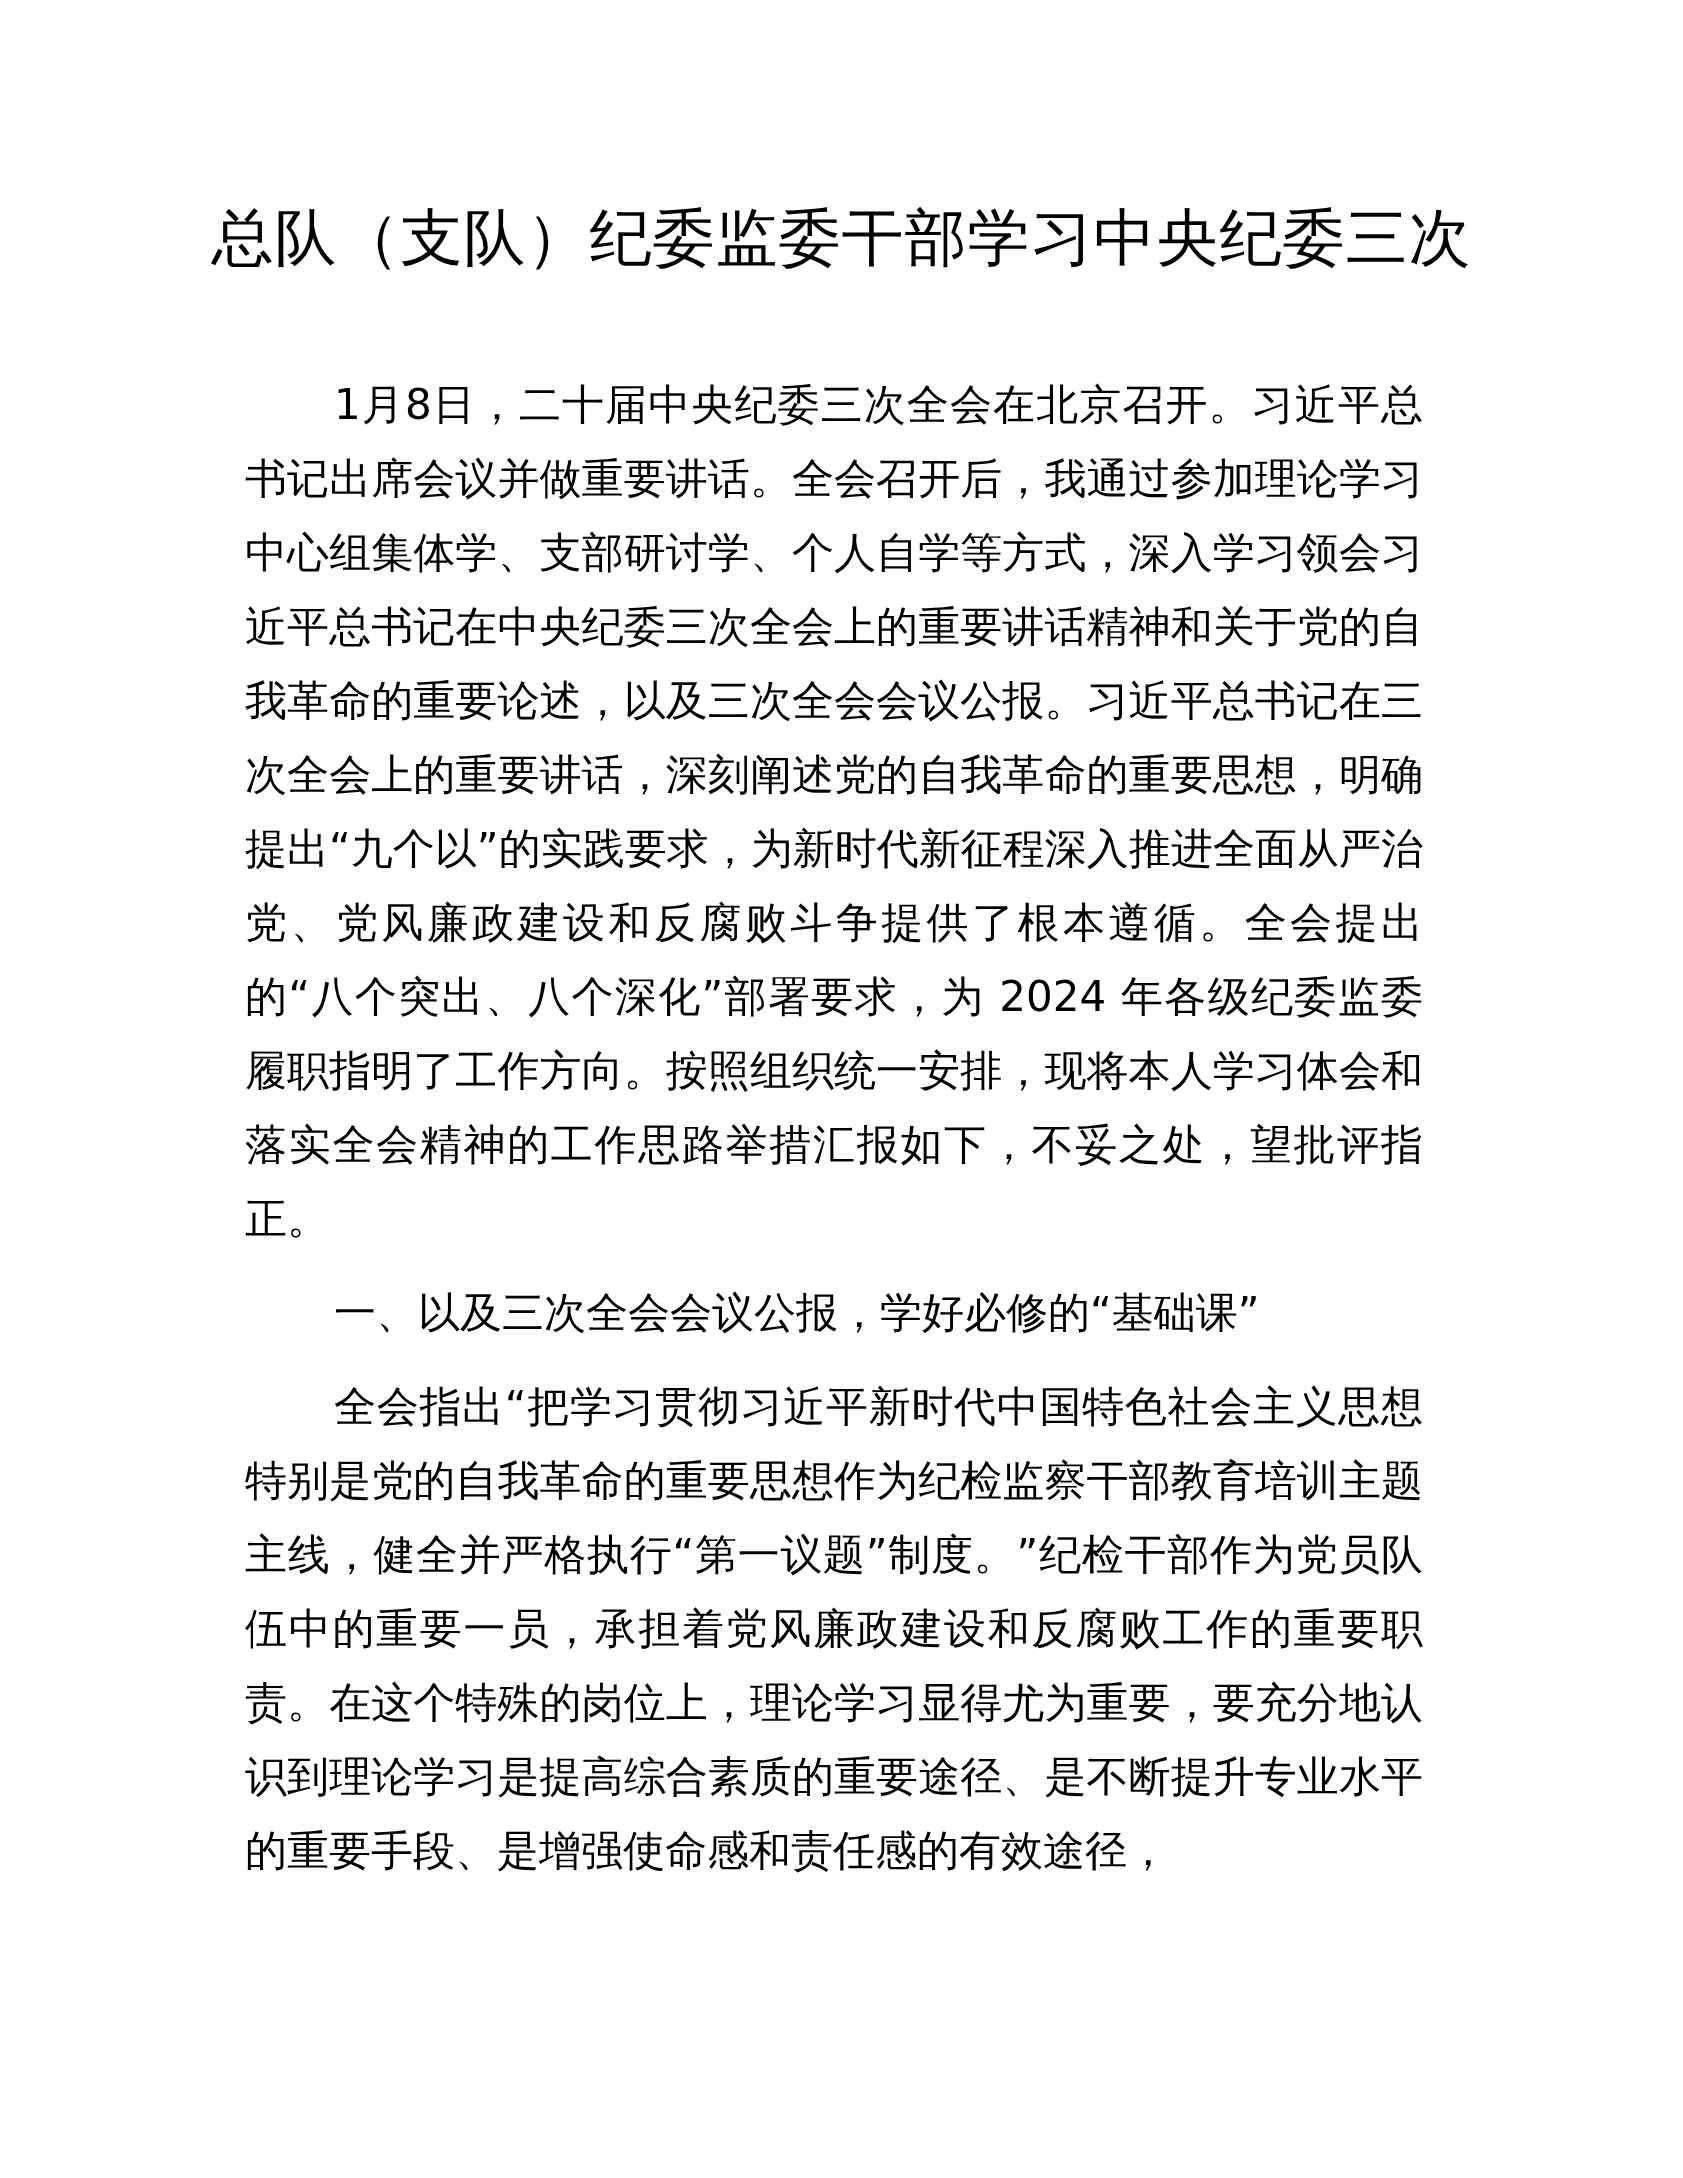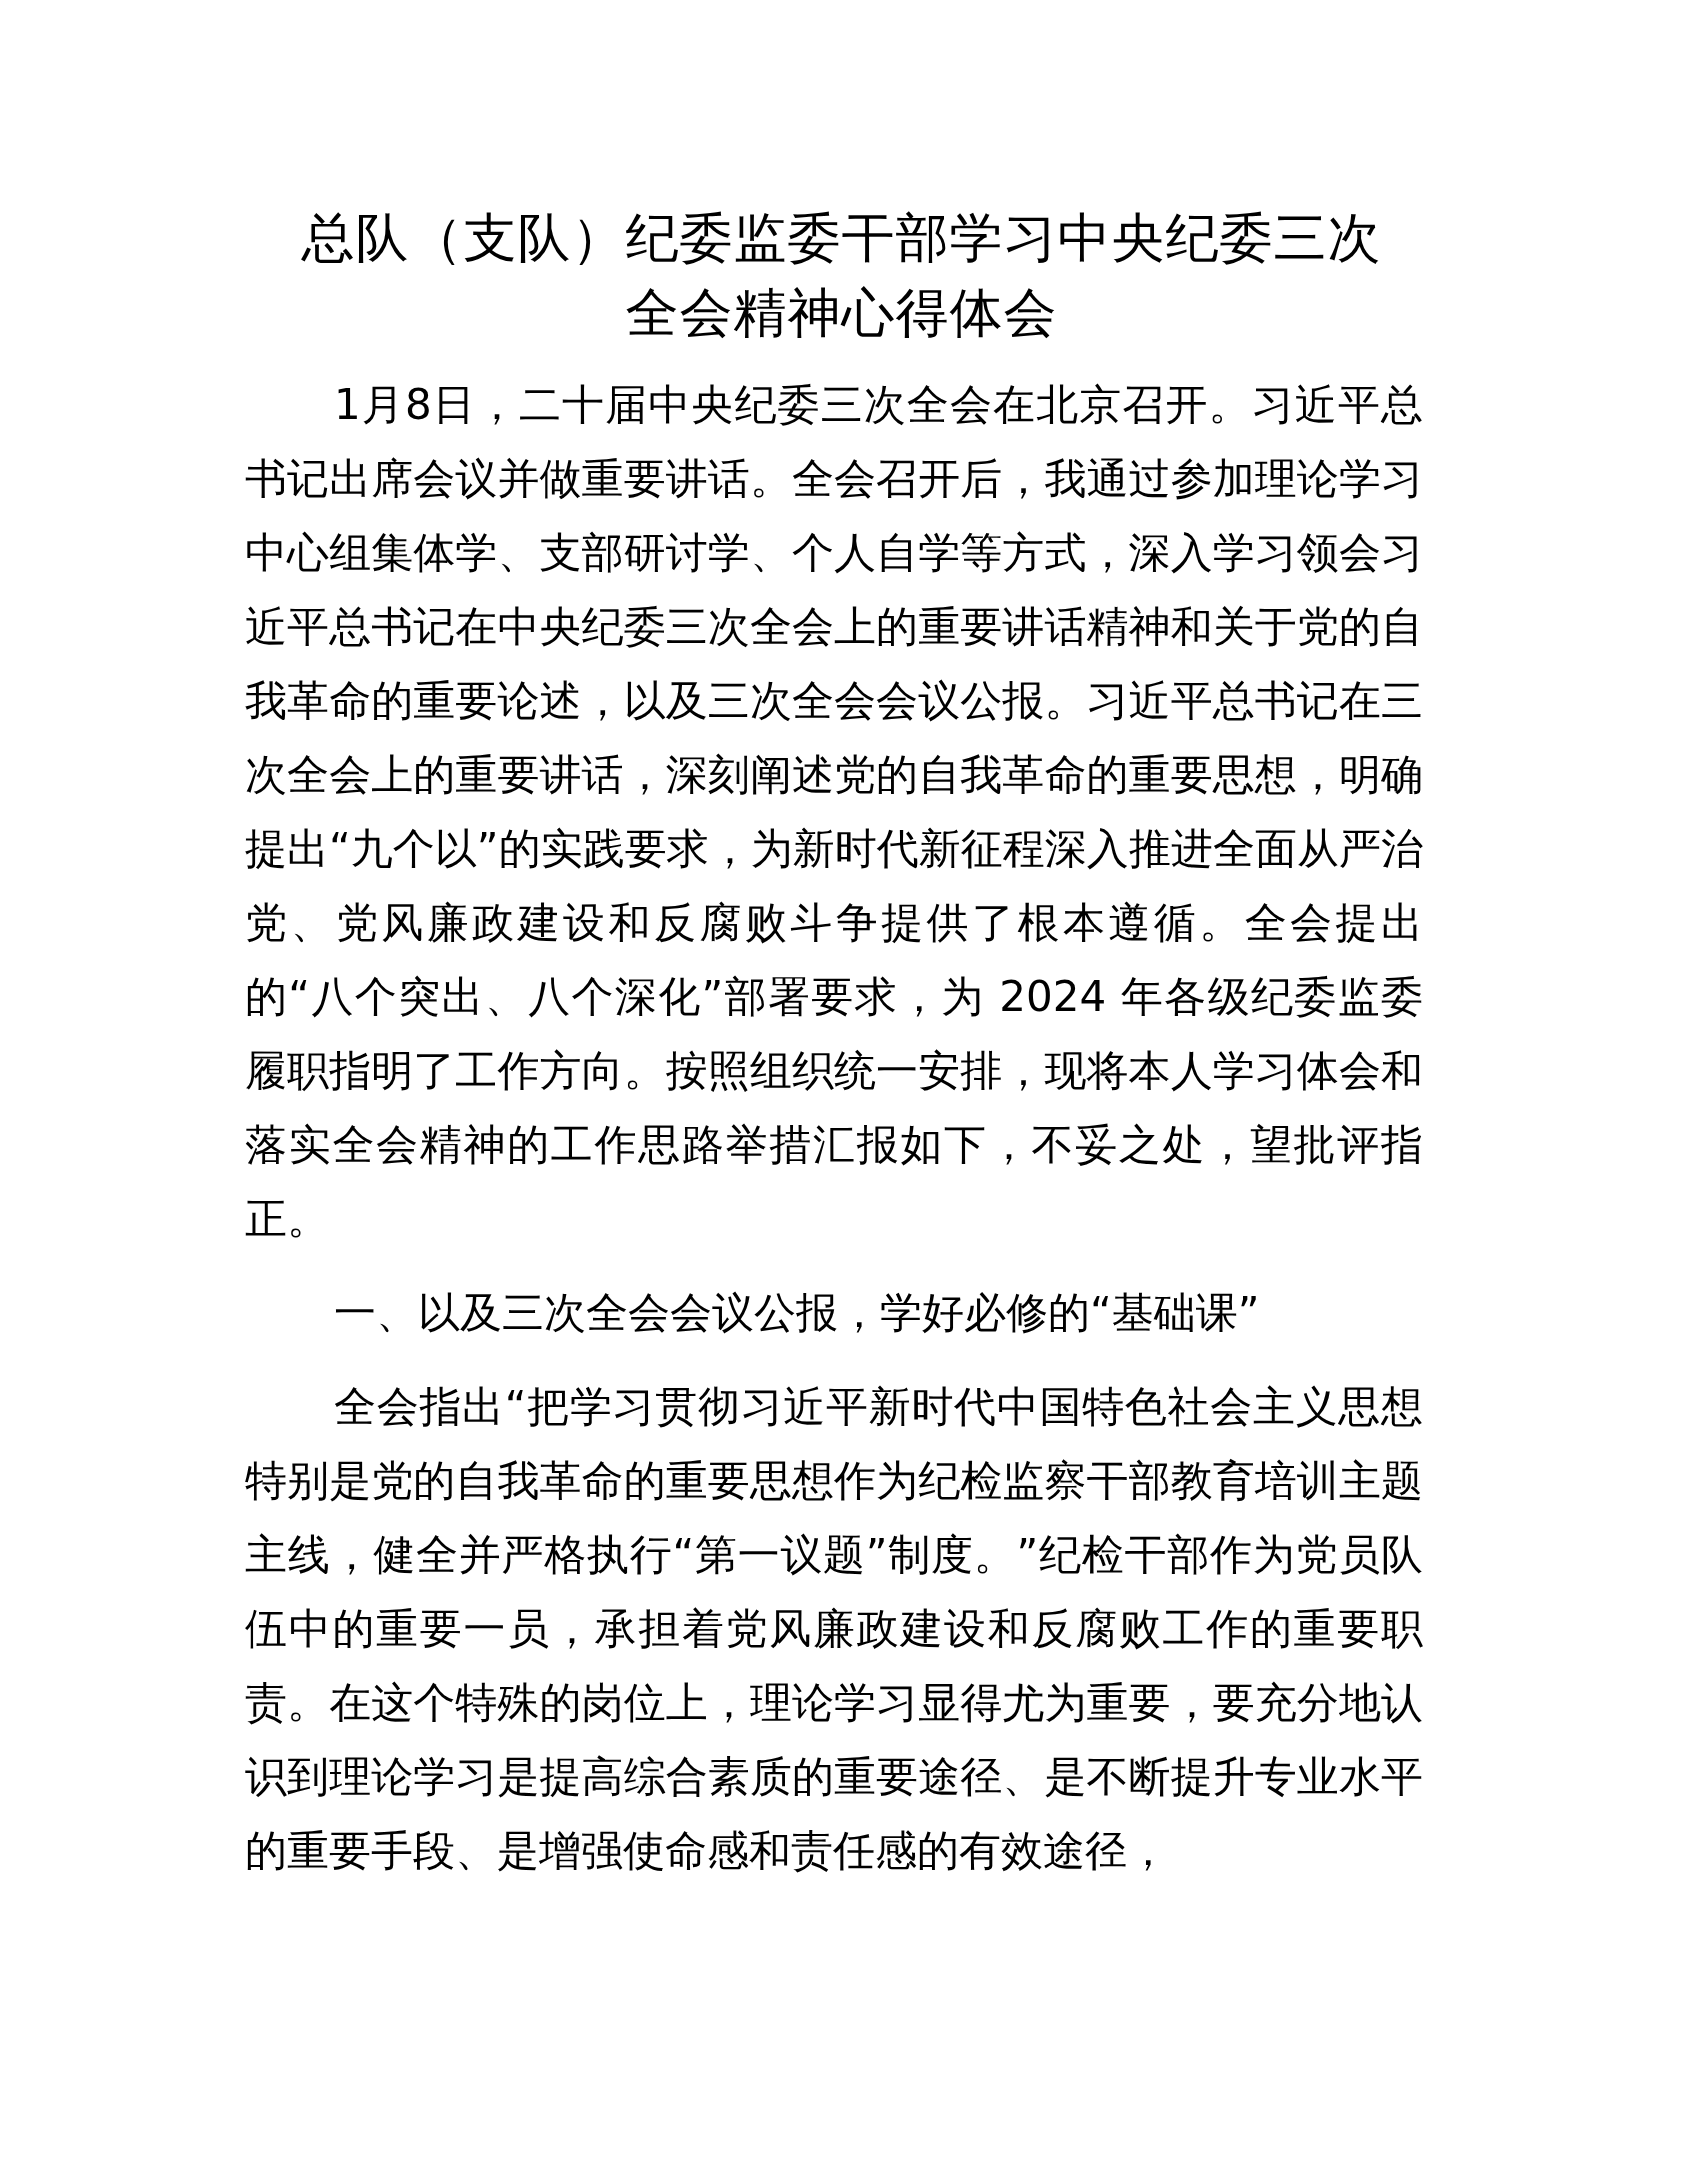--- a/index.html
+++ b/index.html
@@ -1,32 +1,31 @@
 <!DOCTYPE html>
 <html><head>
 <meta charset="utf-8">
 <style>
   html, body { margin:0; padding:0; background:#ffffff; }
   body { width:1683px; height:2178px; position:relative; overflow:hidden;
          font-family:"DejaVu Sans","Liberation Sans",sans-serif; color:#000; }
   .page { position:absolute; left:0; top:0; width:1683px; height:2178px; }
   .title { position:absolute; left:198px; width:1287px; text-align:center;
-           font-size:53px; line-height:75px; top:200px; letter-spacing:1px; }
+           font-size:62px; line-height:75px; top:200px; letter-spacing:1px; }
   .body { position:absolute; left:245px; width:1178px; top:368px;
           font-size:42px; line-height:74px; text-align:justify; }
   .body p { margin:0; text-indent:89px; }
   .body p.heading { margin-top:20px; margin-bottom:20px; }
 </style>
 </head>
 <body>
 
 <div class="page">
   <div class="title">
     <div>总队（支队）纪委监委干部学习中央纪委三次</div>
-    <div>全会精神心得体会</div>
   </div>
   <div class="body">
     <p>1月8日，二十届中央纪委三次全会在北京召开。习近平总书记出席会议并做重要讲话。全会召开后，我通过参加理论学习中心组集体学、支部研讨学、个人自学等方式，深入学习领会习近平总书记在中央纪委三次全会上的重要讲话精神和关于党的自我革命的重要论述，以及三次全会会议公报。习近平总书记在三次全会上的重要讲话，深刻阐述党的自我革命的重要思想，明确提出“九个以”的实践要求，为新时代新征程深入推进全面从严治党、党风廉政建设和反腐败斗争提供了根本遵循。全会提出的“八个突出、八个深化”部署要求，为 2024 年各级纪委监委履职指明了工作方向。按照组织统一安排，现将本人学习体会和落实全会精神的工作思路举措汇报如下，不妥之处，望批评指正。</p>
     <p class="heading">一、以及三次全会会议公报，学好必修的“基础课”</p>
     <p>全会指出“把学习贯彻习近平新时代中国特色社会主义思想特别是党的自我革命的重要思想作为纪检监察干部教育培训主题主线，健全并严格执行“第一议题”制度。”纪检干部作为党员队伍中的重要一员，承担着党风廉政建设和反腐败工作的重要职责。在这个特殊的岗位上，理论学习显得尤为重要，要充分地认识到理论学习是提高综合素质的重要途径、是不断提升专业水平的重要手段、是增强使命感和责任感的有效途径，</p>
   </div>
 </div>
 
 
 </body></html>

